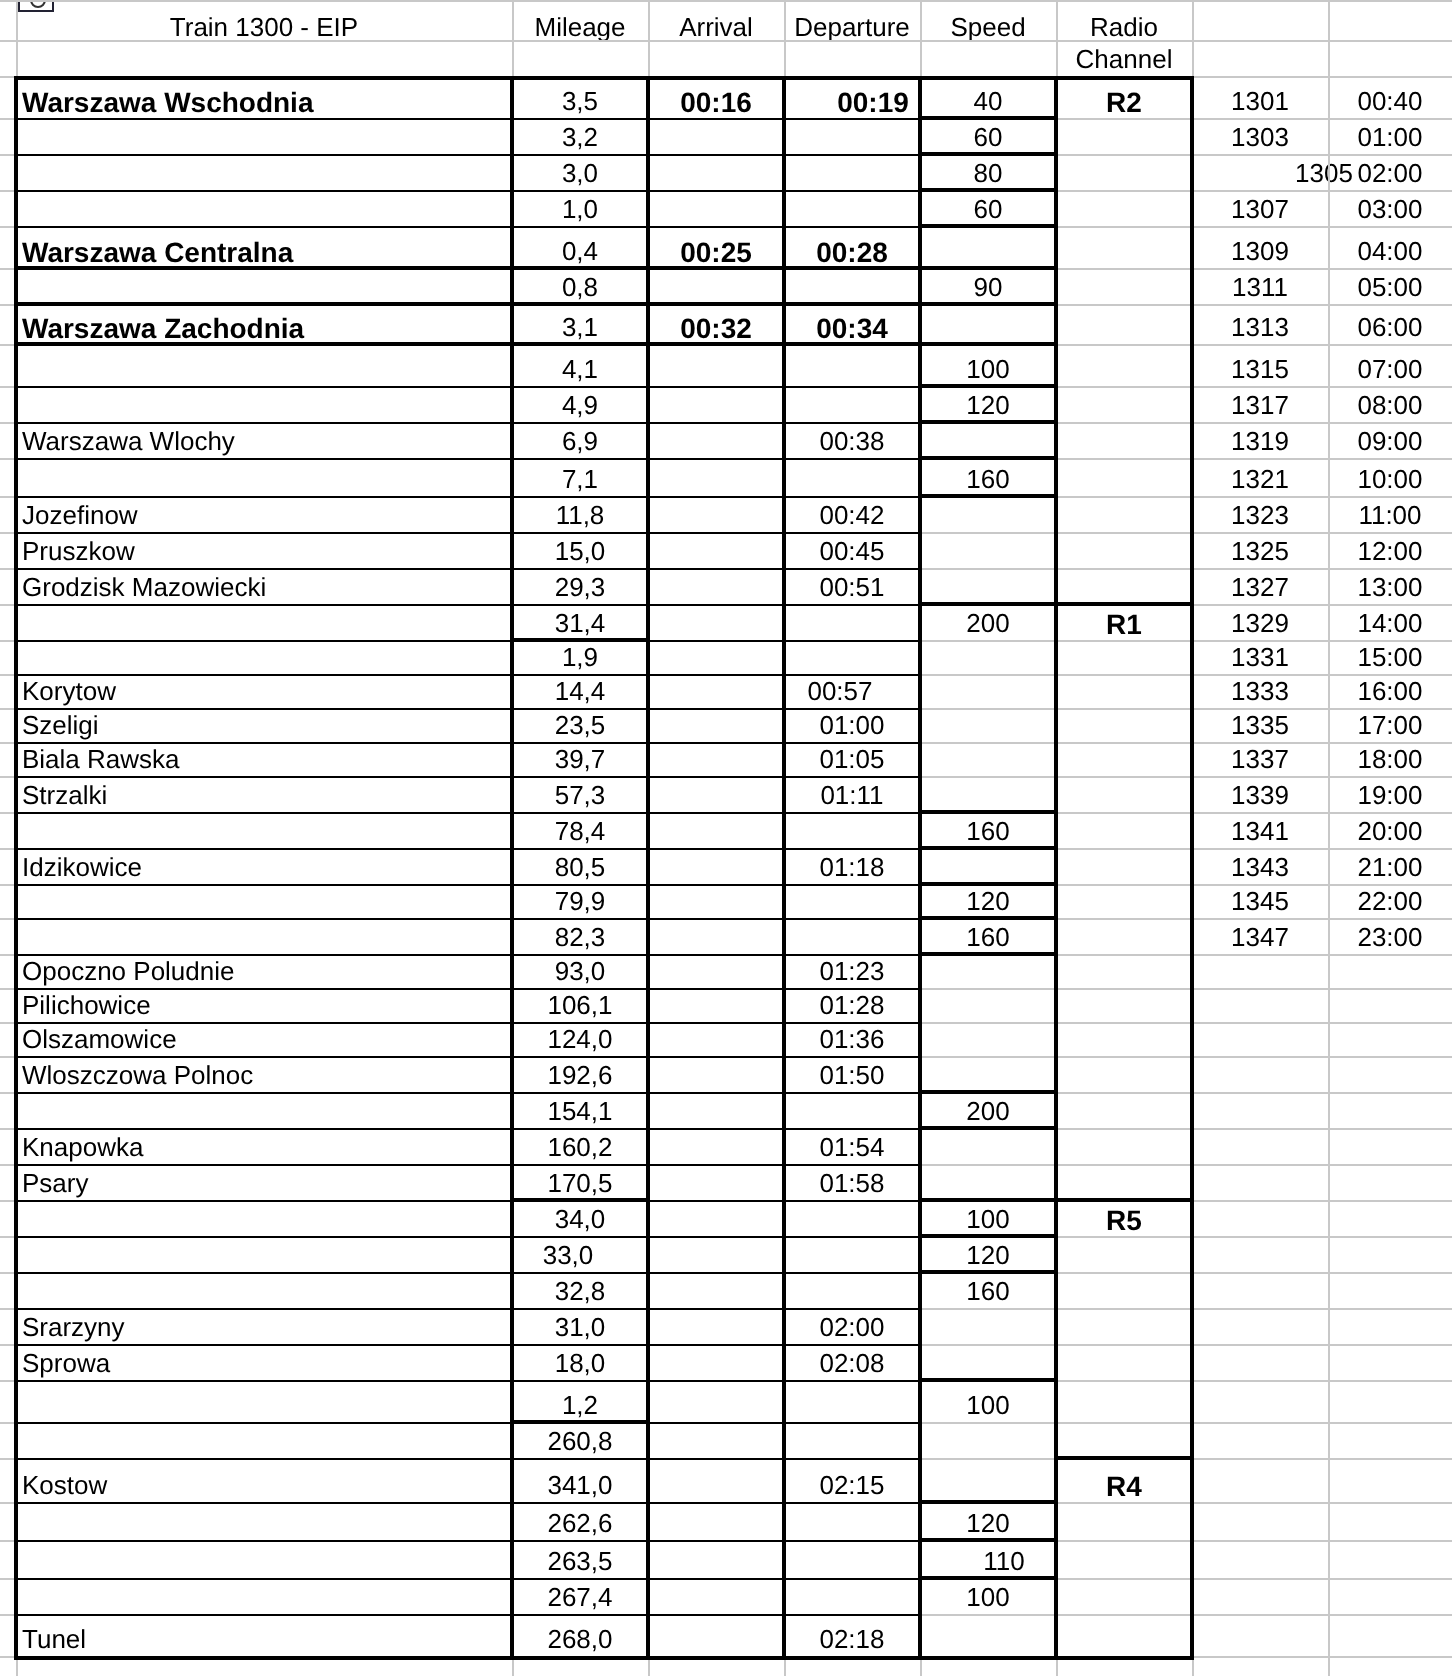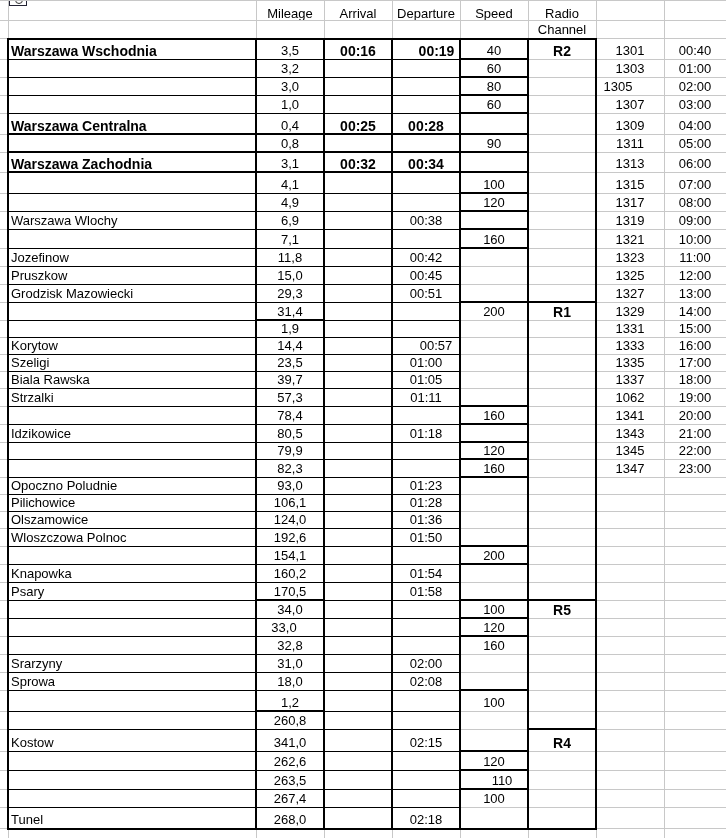--- a/index.html
+++ b/index.html
@@ -17,20 +17,21 @@
                  border: 1px solid #223; background: #fff; box-sizing: border-box; }
   .corner-icon::after { content: ""; position: absolute; left: 5px; top: 1px; width: 6px; height: 6px;
                  border: 1px solid #333; border-radius: 50%; }
 </style>
 </head>
 <body>
 
 <div id="sheet">
   <div class="corner-icon"></div>
 
+  <div class="cell c" style="left:8px;top:2px;width:248px;height:20px;">Train 1300 - EIP</div>
   <div class="cell c" style="left:256px;top:2px;width:68px;height:20px;">Mileage</div>
   <div class="cell c" style="left:324px;top:2px;width:68px;height:20px;">Arrival</div>
   <div class="cell c" style="left:392px;top:2px;width:68px;height:20px;">Departure</div>
   <div class="cell c" style="left:460px;top:2px;width:68px;height:20px;">Speed</div>
   <div class="cell c" style="left:528px;top:2px;width:68px;height:20px;">Radio</div>
   <div class="cell c" style="left:528px;top:22px;width:68px;height:16px;">Channel</div>
 
   <div id="rows-container">
       <div>
         <div class="cell l bold" style="left: 8px; top: 38px; width: 248px; height: 21px;">Warszawa Wschodnia</div>
@@ -52,21 +53,21 @@
         <div class="cell c" style="left: 596px; top: 59px; width: 68px; height: 18px;">1303</div>
         <div class="cell c" style="left: 664px; top: 59px; width: 62px; height: 18px;">01:00</div>
       </div>
       <div>
         <div class="cell l" style="left: 8px; top: 77px; width: 248px; height: 18px;"></div>
         <div class="cell c" style="left: 256px; top: 77px; width: 68px; height: 18px;">3,0</div>
         <div class="cell c" style="left: 324px; top: 77px; width: 68px; height: 18px;"></div>
         <div class="cell c" style="left: 392px; top: 77px; width: 68px; height: 18px;"></div>
         <div class="cell c" style="left: 460px; top: 77px; width: 68px; height: 18px;">80</div>
         <div class="cell c bold" style="left: 528px; top: 77px; width: 68px; height: 18px;"></div>
-        <div class="cell c" style="left: 584px; top: 77px; width: 68px; height: 18px; text-align: right;">1305</div>
+        <div class="cell c" style="left: 628px; top: 77px; width: 68px; height: 18px; text-align: right;">1305</div>
         <div class="cell c" style="left: 664px; top: 77px; width: 62px; height: 18px;">02:00</div>
       </div>
       <div>
         <div class="cell l" style="left: 8px; top: 95px; width: 248px; height: 18px;"></div>
         <div class="cell c" style="left: 256px; top: 95px; width: 68px; height: 18px;">1,0</div>
         <div class="cell c" style="left: 324px; top: 95px; width: 68px; height: 18px;"></div>
         <div class="cell c" style="left: 392px; top: 95px; width: 68px; height: 18px;"></div>
         <div class="cell c" style="left: 460px; top: 95px; width: 68px; height: 18px;">60</div>
         <div class="cell c bold" style="left: 528px; top: 95px; width: 68px; height: 18px;"></div>
         <div class="cell c" style="left: 596px; top: 95px; width: 68px; height: 18px;">1307</div>
@@ -189,21 +190,21 @@
         <div class="cell c" style="left: 392px; top: 320px; width: 68px; height: 17px;"></div>
         <div class="cell c" style="left: 460px; top: 320px; width: 68px; height: 17px;"></div>
         <div class="cell c bold" style="left: 528px; top: 320px; width: 68px; height: 17px;"></div>
         <div class="cell c" style="left: 596px; top: 320px; width: 68px; height: 17px;">1331</div>
         <div class="cell c" style="left: 664px; top: 320px; width: 62px; height: 17px;">15:00</div>
       </div>
       <div>
         <div class="cell l" style="left: 8px; top: 337px; width: 248px; height: 17px;">Korytow</div>
         <div class="cell c" style="left: 256px; top: 337px; width: 68px; height: 17px;">14,4</div>
         <div class="cell c" style="left: 324px; top: 337px; width: 68px; height: 17px;"></div>
-        <div class="cell c" style="left: 408px; top: 337px; width: 56px; height: 17px;">00:57</div>
+        <div class="cell c" style="left: 392px; top: 337px; width: 56px; height: 17px;">00:57</div>
         <div class="cell c" style="left: 460px; top: 337px; width: 68px; height: 17px;"></div>
         <div class="cell c bold" style="left: 528px; top: 337px; width: 68px; height: 17px;"></div>
         <div class="cell c" style="left: 596px; top: 337px; width: 68px; height: 17px;">1333</div>
         <div class="cell c" style="left: 664px; top: 337px; width: 62px; height: 17px;">16:00</div>
       </div>
       <div>
         <div class="cell l" style="left: 8px; top: 354px; width: 248px; height: 17px;">Szeligi</div>
         <div class="cell c" style="left: 256px; top: 354px; width: 68px; height: 17px;">23,5</div>
         <div class="cell c" style="left: 324px; top: 354px; width: 68px; height: 17px;"></div>
         <div class="cell c" style="left: 392px; top: 354px; width: 68px; height: 17px;">01:00</div>
@@ -222,21 +223,21 @@
         <div class="cell c" style="left: 596px; top: 371px; width: 68px; height: 17px;">1337</div>
         <div class="cell c" style="left: 664px; top: 371px; width: 62px; height: 17px;">18:00</div>
       </div>
       <div>
         <div class="cell l" style="left: 8px; top: 388px; width: 248px; height: 18px;">Strzalki</div>
         <div class="cell c" style="left: 256px; top: 388px; width: 68px; height: 18px; text-align: right;">57,3</div>
         <div class="cell c" style="left: 324px; top: 388px; width: 68px; height: 18px;"></div>
         <div class="cell c" style="left: 392px; top: 388px; width: 68px; height: 18px;">01:11</div>
         <div class="cell c" style="left: 460px; top: 388px; width: 68px; height: 18px;"></div>
         <div class="cell c bold" style="left: 528px; top: 388px; width: 68px; height: 18px;"></div>
-        <div class="cell c" style="left: 596px; top: 388px; width: 68px; height: 18px;">1062</div>
+        <div class="cell c" style="left: 596px; top: 388px; width: 68px; height: 18px;">1339</div>
         <div class="cell c" style="left: 664px; top: 388px; width: 62px; height: 18px;">19:00</div>
       </div>
       <div>
         <div class="cell l" style="left: 8px; top: 406px; width: 248px; height: 18px;"></div>
         <div class="cell c" style="left: 256px; top: 406px; width: 68px; height: 18px;">78,4</div>
         <div class="cell c" style="left: 324px; top: 406px; width: 68px; height: 18px;"></div>
         <div class="cell c" style="left: 392px; top: 406px; width: 68px; height: 18px;"></div>
         <div class="cell c" style="left: 460px; top: 406px; width: 68px; height: 18px;">160</div>
         <div class="cell c bold" style="left: 528px; top: 406px; width: 68px; height: 18px;"></div>
         <div class="cell c" style="left: 596px; top: 406px; width: 68px; height: 18px;">1341</div>

